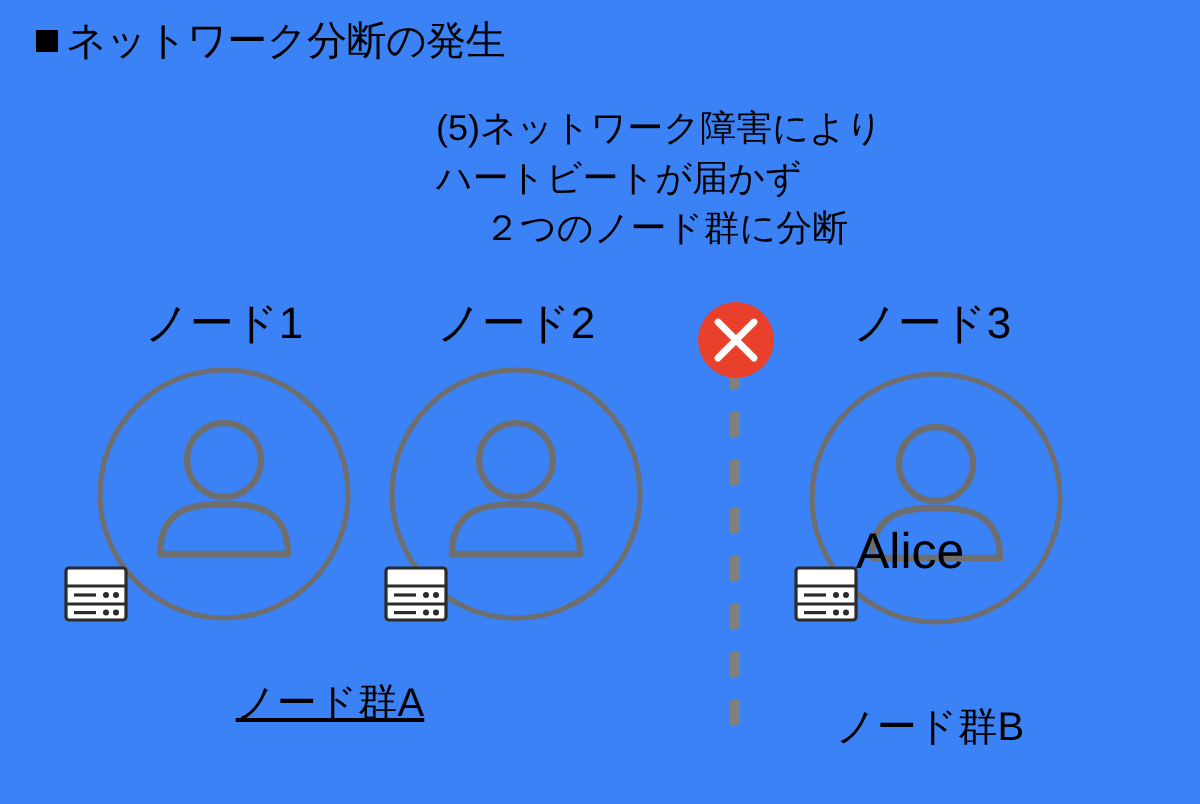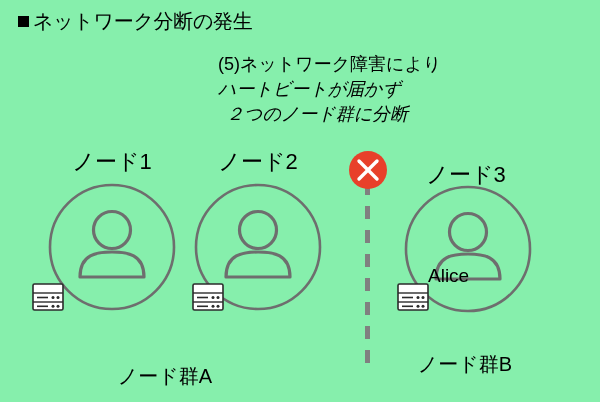--- a/index.html
+++ b/index.html
@@ -15,21 +15,21 @@
     font-family: "Liberation Sans", "DejaVu Sans", sans-serif;
     color: #1a1a1a;
     -webkit-font-smoothing: antialiased;
   }
 
   #slide {
     position: absolute;
     left: 0; top: 0;
     width: 600px;
     height: 402px;
-    background: #86efac;
+    background: #3b82f6;
   }
 
   
   .title {
     position: absolute;
     left: 18px;
     top: 8px;
     font-size: 20px;
     line-height: 26px;
     letter-spacing: -0.3px;
@@ -49,35 +49,35 @@
   .caption {
     position: absolute;
     left: 218px;
     top: 52px;
     font-size: 18px;
     line-height: 25px;
     color: #000000;
     white-space: nowrap;
   }
   .caption .line { display: block; }
-  .caption .line.l2 { margin-left: 0px; font-style: italic; }
-  .caption .line.l3 { margin-left: 8px; font-style: italic; }
+  .caption .line.l2 { margin-left: 0px; }
+  .caption .line.l3 { margin-left: 24px; }
 
   
   .node-label {
     position: absolute;
     font-size: 22px;
     line-height: 20px;
     color: #000000;
     white-space: nowrap;
     text-align: center;
   }
   #node-label-1 { left: 62px;  top: 152px; width: 100px; }
   #node-label-2 { left: 208px; top: 152px; width: 100px; }
-  #node-label-3 { left: 416px; top: 152px; width: 100px; margin-top: 13px; }
+  #node-label-3 { left: 416px; top: 152px; width: 100px; }
 
   
   .node {
     position: absolute;
     width: 130px;
     height: 130px;
   }
   #node-1 { left: 47px;  top: 182px; }
   #node-2 { left: 193px; top: 182px; }
   #node-3 { left: 403px; top: 184px; }
@@ -92,21 +92,21 @@
   #server-1 { left: 31px;  top: 282px; }
   #server-2 { left: 191px; top: 282px; }
   #server-3 { left: 396px; top: 282px; }
   .server-icon svg { display: block; width: 34px; height: 30px; }
 
   
   #alice-label {
     position: absolute;
     left: 428px;
     top: 262px;
-    font-size: 19px;
+    font-size: 25px;
     line-height: 28px;
     color: #000000;
     white-space: nowrap;
   }
 
   
   #partition-line {
     position: absolute;
     left: 365px;
     top: 182px;
@@ -132,21 +132,21 @@
 
   
   .group-label {
     position: absolute;
     font-size: 20px;
     line-height: 24px;
     color: #000000;
     white-space: nowrap;
     text-align: center;
   }
-  #group-label-a { left: 105px; top: 364px; width: 120px; }
+  #group-label-a { left: 105px; top: 340px; width: 120px; text-decoration: underline; }
   #group-label-b { left: 405px; top: 352px; width: 120px; }
 </style>
 </head>
 <body>
 
 <div id="slide">
 
   <div class="title">
     <span class="bullet"></span><span>ネットワーク分断の発生</span>
   </div>

